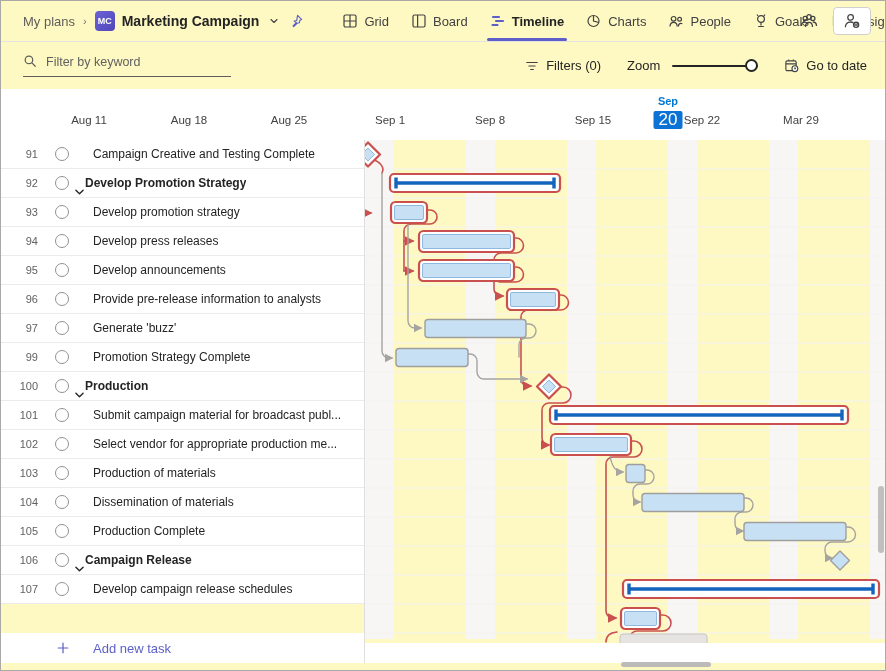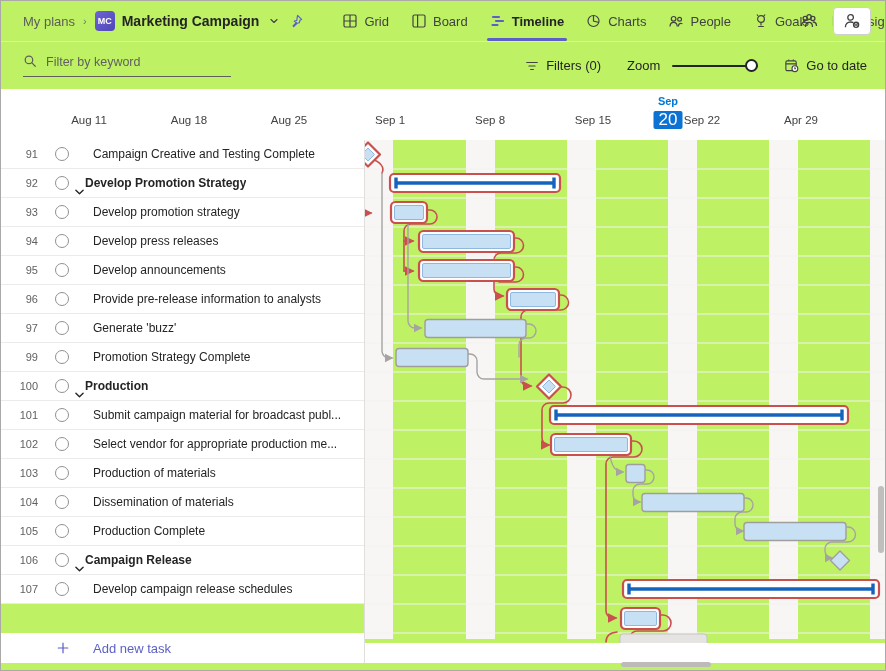--- a/index.html
+++ b/index.html
@@ -1,16 +1,16 @@
 <!DOCTYPE html>
 <html><head>
 <meta charset="utf-8">
 <style>
   html,body{margin:0;padding:0;background:#fff;font-family:"Liberation Sans",sans-serif;}
-  #app{position:relative;width:884px;height:669px;border:1px solid #ABA9A7;background:#bef264;overflow:hidden;}
+  #app{position:relative;width:884px;height:669px;border:1px solid #ABA9A7;background:#fef9c3;overflow:hidden;}
   
   .topbar{position:absolute;left:0;top:0;width:100%;height:40px;border-bottom:1px solid #E5E3E1;display:flex;align-items:center;}
   .crumb{display:flex;align-items:center;margin-left:22px;white-space:nowrap;}
   .crumb .myplans{font-size:13px;color:#5F5D5B;}
   .crumb .sep{margin:0 8px;color:#737170;font-size:11px;}
   .mc-badge{width:20px;height:20px;border-radius:4px;background:linear-gradient(135deg,#6D63D6,#4F46B8);color:#fff;font-size:9px;font-weight:bold;display:flex;align-items:center;justify-content:center;margin-right:7px;}
   .plan-title{font-size:14px;font-weight:bold;color:#242424;}
   .crumb svg{margin-left:9px;}
   .tabs{display:flex;align-items:center;margin-left:28px;height:100%;}
   .tab{position:relative;display:flex;align-items:center;gap:6px;height:100%;padding:0 11px;font-size:13px;color:#424242;cursor:pointer;}
@@ -220,21 +220,21 @@
   <div class="tl-header" id="tlHeader">
     <span class="month-label" id="monthLabel" style="left: 667px;">Sep</span>
     <span class="today-badge" id="todayBadge" style="left: 667px;">20</span>
   <span class="tick" style="left: 88px;">Aug 11</span>
       <span class="tick" style="left: 188px;">Aug 18</span>
       <span class="tick" style="left: 288px;">Aug 25</span>
       <span class="tick" style="left: 389px;">Sep 1</span>
       <span class="tick" style="left: 489px;">Sep 8</span>
       <span class="tick" style="left: 592px;">Sep 15</span>
       <span class="tick" style="left: 701px;">Sep 22</span>
-      <span class="tick" style="left: 800px;">Apr 29</span>
+      <span class="tick" style="left: 800px;">Mar 29</span>
     </div>
 
   <div class="tasklist" id="taskList">
       <div class="trow">
         <span class="num">91</span>
         <span class="circ"></span>
         <span class="name">Campaign Creative and Testing Complete</span>
       </div>
       <div class="trow summary">
         <span class="num">92</span>

